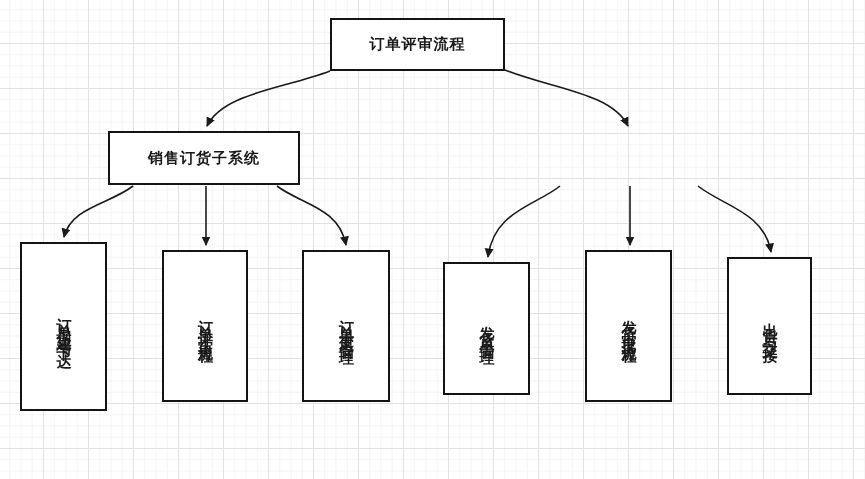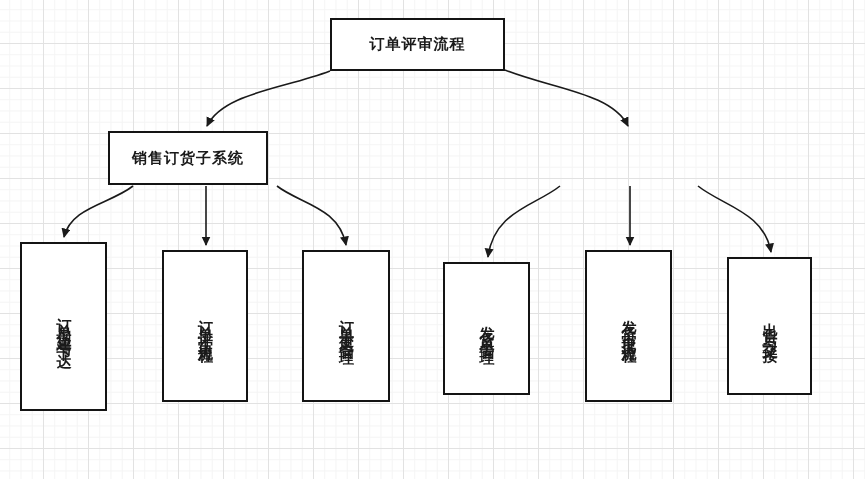--- a/index.html
+++ b/index.html
@@ -80,21 +80,21 @@
     <path class="edge" d="M277,186 C300,204 339,207 346,245" marker-end="url(#arrow)"></path>
     <path class="edge" d="M560,186 C535,206 494,211 488,257" marker-end="url(#arrow)"></path>
     <path class="edge" d="M630,186 L630,245" marker-end="url(#arrow)"></path>
     <path class="edge" d="M698,186 C723,206 764,212 771,252" marker-end="url(#arrow)"></path>
   </svg>
 
   <div class="node hnode" style="left:330px; top:18px; width:175px; height:53px;">
     <span>订单评审流程</span>
   </div>
 
-  <div class="node hnode" style="left:108px; top:131px; width:160px; height:54px;">
+  <div class="node hnode" style="left:108px; top:131px; width:192px; height:54px;">
     <span>销售订货子系统</span>
   </div>
 
 
   <div class="node vnode" style="left:20px; top:242px; width:87px; height:169px;">
     <span>订单创建与下达</span>
   </div>
 
   <div class="node vnode" style="left:162px; top:250px; width:86px; height:152px;">
     <span>订单评审流程</span>

